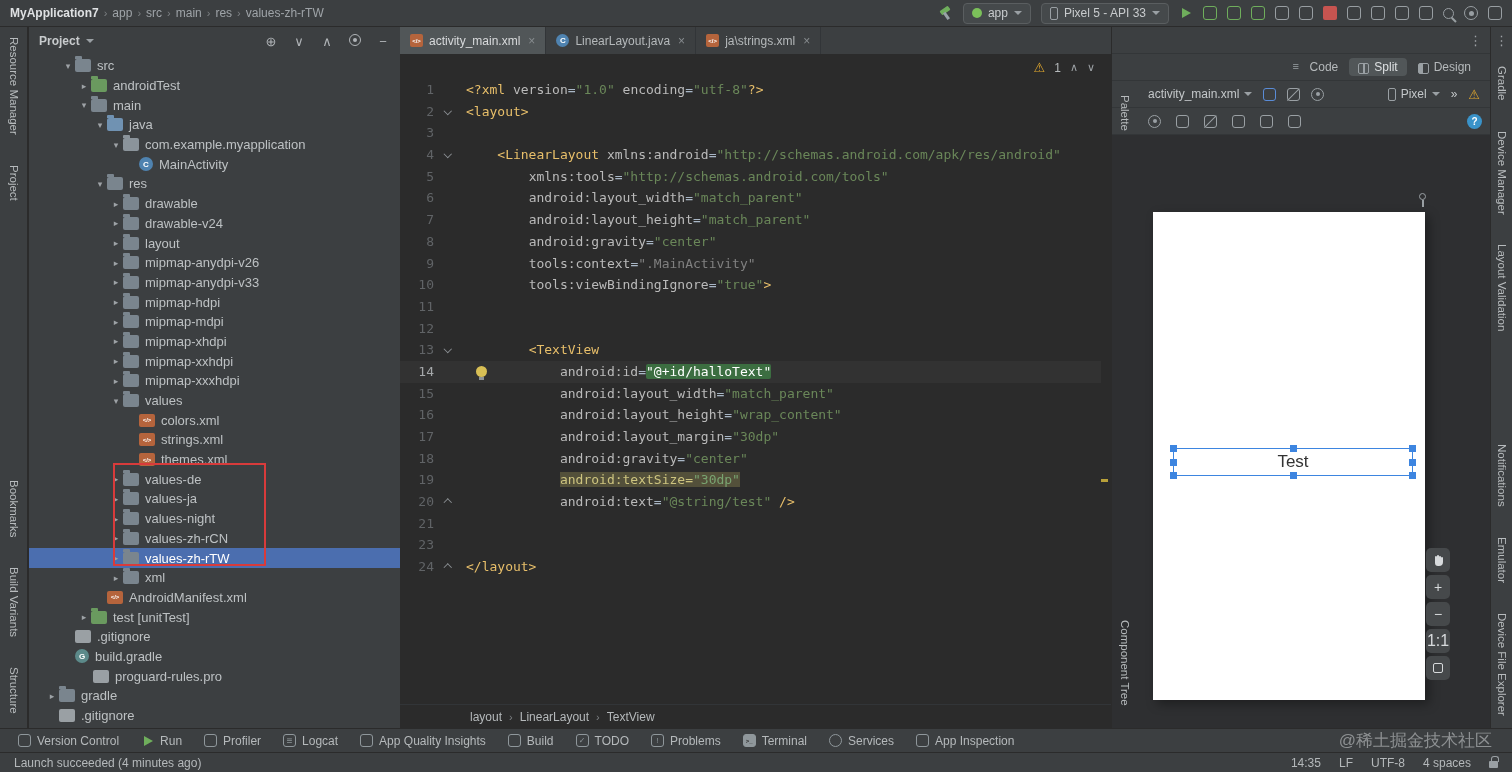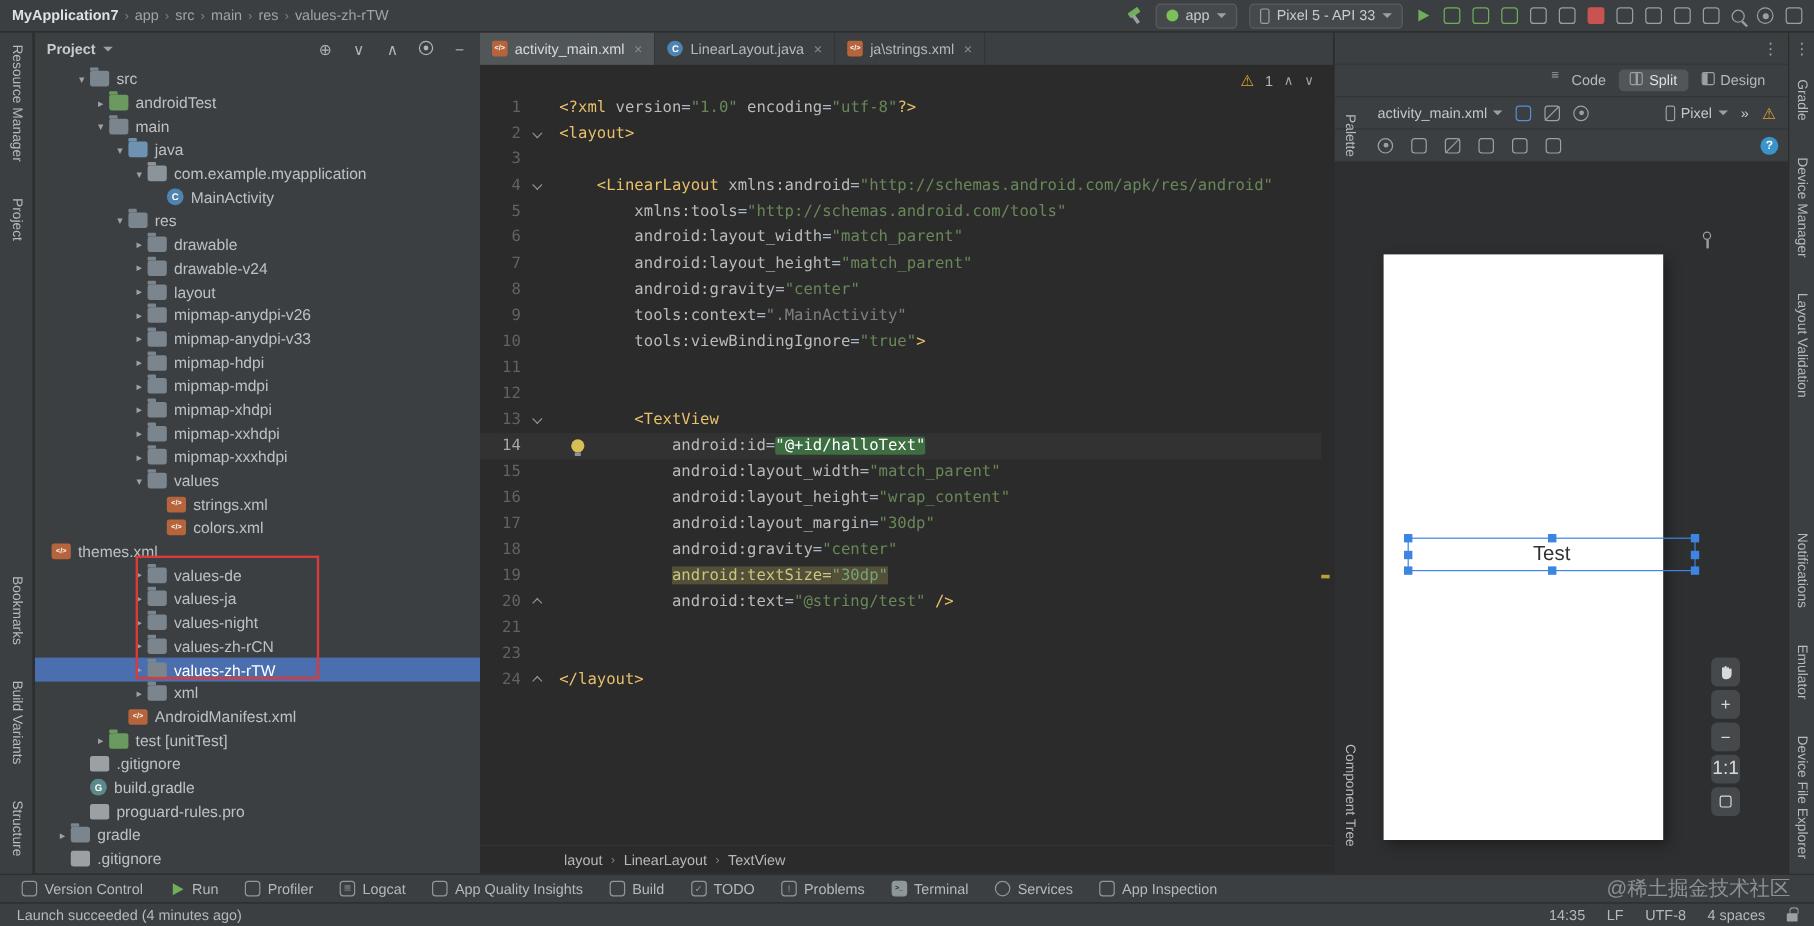--- a/index.html
+++ b/index.html
@@ -117,21 +117,21 @@
   .ebreadcrumb{height:24px;background:#2b2b2b;border-top:1px solid #323538;display:flex;
     align-items:center;padding-left:70px;gap:2px;color:#b5b9bb}
 
   
   .design{position:absolute;left:1111px;top:27px;width:379px;height:701px;background:#2e2f31;
     border-left:1px solid #2b2b2b;overflow:hidden}
   .d-top{height:27px;background:#3c3f41;display:flex;align-items:center;justify-content:flex-end;
     padding:0 8px;border-bottom:1px solid #333638}
   .d-modes{height:27px;background:#3c3f41;display:flex;align-items:center;justify-content:flex-end;
     gap:2px;padding:0 10px;border-bottom:1px solid #333638}
-  .mode{display:flex;align-items:flex-start;gap:5px;padding:2px 9px;border-radius:4px;color:#b5b9bb}
+  .mode{display:flex;align-items:flex-end;gap:5px;padding:2px 9px;border-radius:4px;color:#b5b9bb}
   .mode.active{background:#515658;color:#dde0e2}
   .mico{width:11px;height:11px;border:1.4px solid #9aa0a4;border-radius:2px;position:relative}
   .mico-split::after{content:"";position:absolute;left:4px;top:0;width:1.4px;height:8.5px;background:#9aa0a4}
   .mico-design::after{content:"";position:absolute;left:0;top:0;width:4.5px;height:8.5px;background:#9aa0a4}
   .mico-code{border:none;width:12px}
   .mico-code::before{content:"≡";color:#9aa0a4;font-size:11px;position:absolute;top:-3px}
   .d-file{height:27px;background:#3c3f41;display:flex;align-items:center;gap:11px;
     padding:0 10px 0 36px;border-bottom:1px solid #333638;color:#c3c7c9}
   .d-tools{height:27px;background:#3c3f41;display:flex;align-items:center;gap:15px;
     padding:0 10px 0 36px;border-bottom:1px solid #333638;position:relative}
@@ -143,21 +143,21 @@
     background:#9aa0a4;transform:rotate(-45deg)}
   .d-grow{flex:1}
   .d-chip{display:flex;align-items:center;gap:5px;color:#c3c7c9}
   .help{position:absolute;right:8px;top:6px;width:15px;height:15px;border-radius:50%;background:#3a93c9;
     color:#fff;display:flex;align-items:center;justify-content:center;font-size:10px;font-weight:bold}
   .d-left{position:absolute;left:0;top:53px;bottom:0;width:26px}
   .d-left .vlabel{position:absolute;left:7px}
   .lbl-palette{top:15px}
   .lbl-comptree{bottom:22px}
   .d-canvas{position:absolute;left:26px;top:108px;right:0;bottom:0;overflow:hidden}
-  .phone{position:absolute;left:15px;top:77px;width:233px;height:488px;background:#fff;
+  .phone{position:absolute;left:15px;top:77px;width:272px;height:488px;background:#fff;
     box-shadow:4px 4px 10px rgba(0,0,0,.35)}
   .tv-select{position:absolute;left:20px;top:236px;width:240px;height:28px;border:1.5px solid #3d85e0;
     display:flex;align-items:center;justify-content:center;color:#333;font-size:17px}
   .handle{position:absolute;width:7px;height:7px;background:#3d85e0}
   .h-tl{left:-4px;top:-4px}.h-tm{left:50%;margin-left:-3.5px;top:-4px}.h-tr{right:-4px;top:-4px}
   .h-ml{left:-4px;top:50%;margin-top:-3.5px}.h-mr{right:-4px;top:50%;margin-top:-3.5px}
   .h-bl{left:-4px;bottom:-4px}.h-bm{left:50%;margin-left:-3.5px;bottom:-4px}.h-br{right:-4px;bottom:-4px}
   .key-ic{position:absolute;left:281px;top:58px;width:7px;height:7px;border:1.5px solid #9aa0a4;border-radius:50%}
   .key-ic::after{content:"";position:absolute;left:2px;top:6px;width:1.5px;height:7px;background:#9aa0a4}
   .zoombar{position:absolute;right:40px;top:413px;display:flex;flex-direction:column;gap:3px;align-items:center}
@@ -343,28 +343,28 @@
           <span class="tlabel">mipmap-xxxhdpi</span>
         </div>
         <div class="trow" style="padding-left: 80px;">
           <span class="chev">▾</span>
           <span class="ticon ic-folder"></span>
           <span class="tlabel">values</span>
         </div>
         <div class="trow" style="padding-left: 96px;">
           <span class="chev"></span>
           <span class="ticon ic-xml">&lt;/&gt;</span>
+          <span class="tlabel">colors.xml</span>
+        </div>
+        <div class="trow" style="padding-left: 96px;">
+          <span class="chev"></span>
+          <span class="ticon ic-xml">&lt;/&gt;</span>
           <span class="tlabel">strings.xml</span>
         </div>
         <div class="trow" style="padding-left: 96px;">
-          <span class="chev"></span>
-          <span class="ticon ic-xml">&lt;/&gt;</span>
-          <span class="tlabel">colors.xml</span>
-        </div>
-        <div class="trow" style="">
           <span class="chev"></span>
           <span class="ticon ic-xml">&lt;/&gt;</span>
           <span class="tlabel">themes.xml</span>
         </div>
         <div class="trow" style="padding-left: 80px;">
           <span class="chev">▸</span>
           <span class="ticon ic-folder"></span>
           <span class="tlabel">values-de</span>
         </div>
         <div class="trow" style="padding-left: 80px;">
@@ -405,21 +405,21 @@
         <div class="trow" style="padding-left: 32px;">
           <span class="chev"></span>
           <span class="ticon ic-file"></span>
           <span class="tlabel">.gitignore</span>
         </div>
         <div class="trow" style="padding-left: 32px;">
           <span class="chev"></span>
           <span class="ticon ic-gradle">G</span>
           <span class="tlabel">build.gradle</span>
         </div>
-        <div class="trow" style="padding-left: 32px;">
+        <div class="trow" style="padding-left: 14px; margin-left: 36px;">
           <span class="chev"></span>
           <span class="ticon ic-file"></span>
           <span class="tlabel">proguard-rules.pro</span>
         </div>
         <div class="trow" style="padding-left: 16px;">
           <span class="chev">▸</span>
           <span class="ticon ic-folder"></span>
           <span class="tlabel">gradle</span>
         </div>
         <div class="trow" style="padding-left: 16px;">

